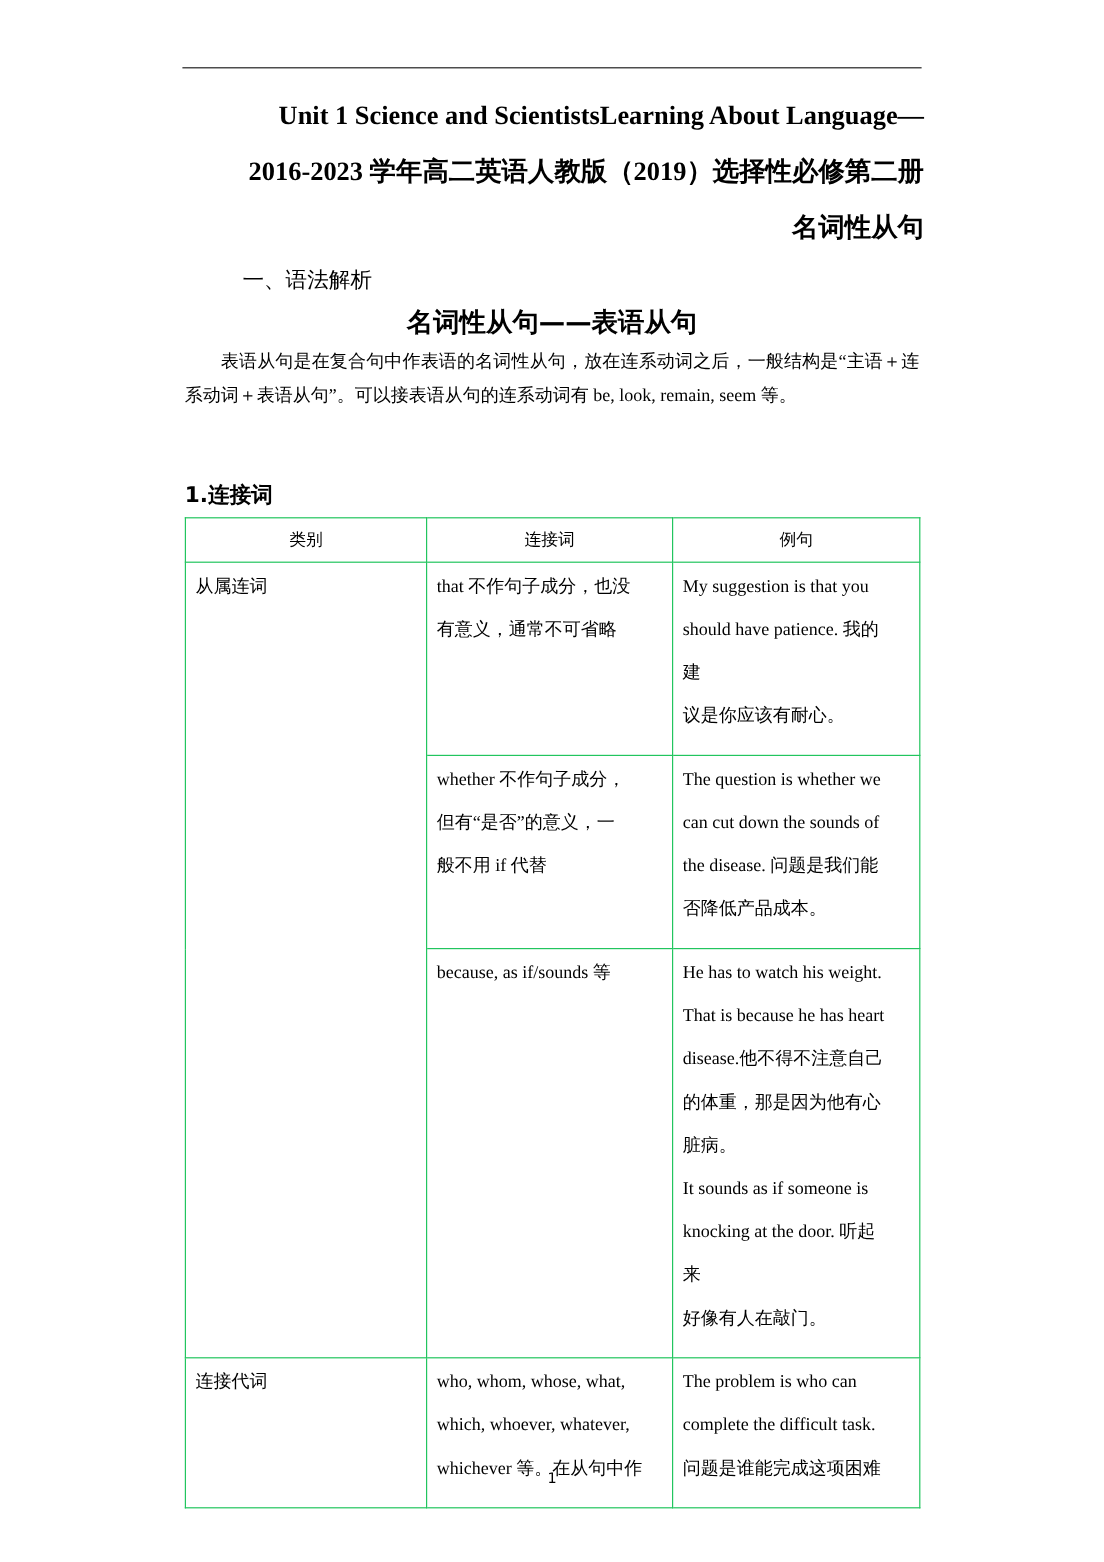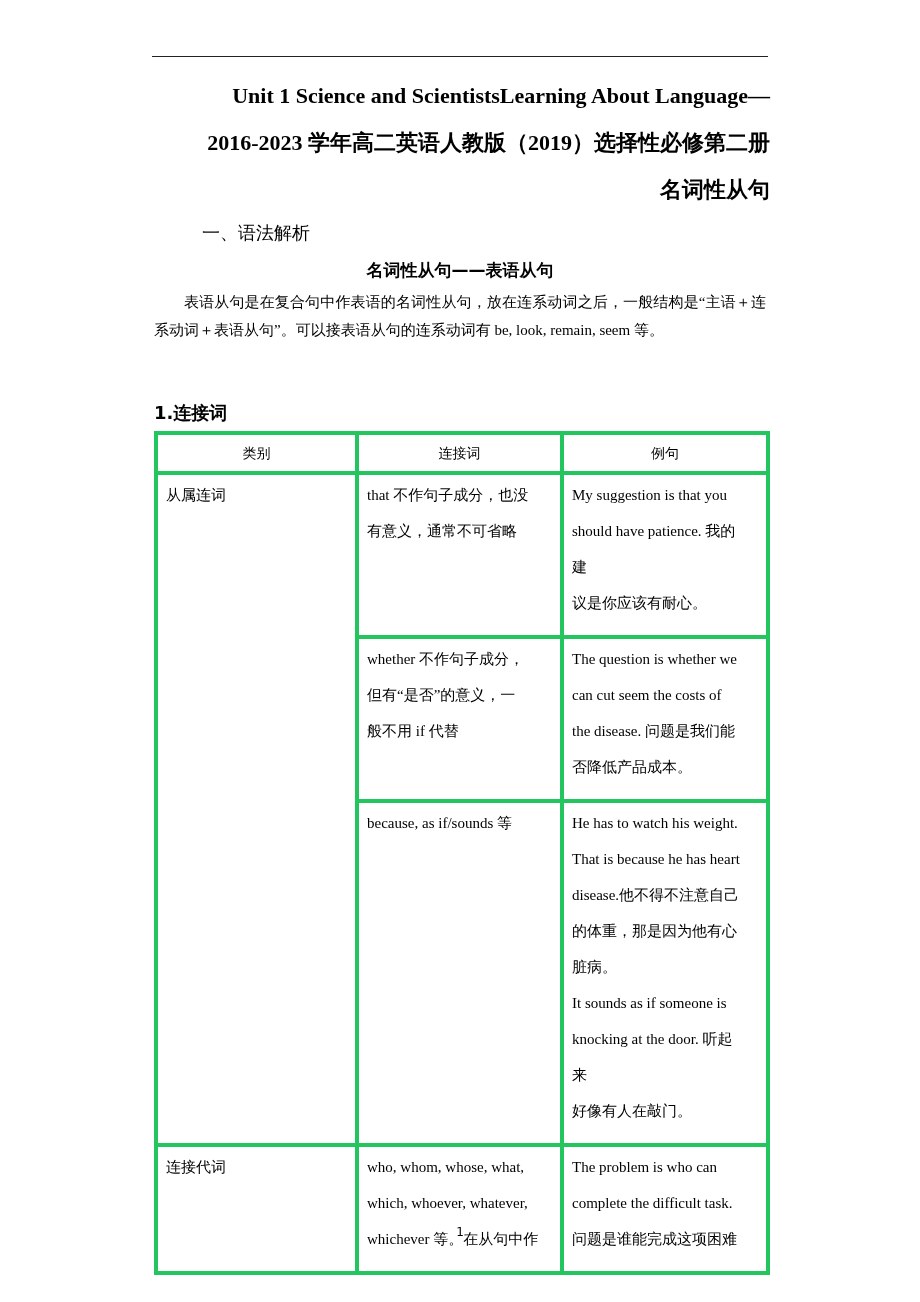--- a/index.html
+++ b/index.html
@@ -14,41 +14,41 @@
     .title {
       position: absolute; left: 150px; width: 620px; text-align: right;
       font-weight: bold; font-size: 22px; line-height: 47px;
     }
     .title .line { display: block; white-space: nowrap; }
     .section-heading {
       position: absolute; left: 154px; top: 222px; font-size: 18px; line-height: 22px; margin-left: 48px;
     }
     .subheading {
       position: absolute; left: 150px; width: 620px; top: 258px; text-align: center;
-      font-weight: bold; font-size: 17px; line-height: 24px;
+      font-weight: bold; font-size: 22px; line-height: 24px;
       font-family: "DejaVu Sans", "Liberation Sans", sans-serif;
     }
     .paragraph {
       position: absolute; left: 154px; width: 612px; top: 288px;
       font-size: 15px; line-height: 28px; text-indent: 30px; text-align: justify;
     }
     .numbered-heading {
       position: absolute; left: 154px; top: 400px; font-size: 18px; line-height: 26px;
       font-weight: bold; font-family: "DejaVu Sans", "Liberation Sans", sans-serif;
     }
     table.conj {
       position: absolute; left: 154px; top: 431px; width: 612px;
       border-collapse: collapse; table-layout: fixed;
       font-size: 15px;
     }
     table.conj col.c1 { width: 201px; }
     table.conj col.c2 { width: 205px; }
     table.conj col.c3 { width: 206px; }
     table.conj th, table.conj td {
-      border: 4px solid #22c55e; vertical-align: top; padding: 0 8px; line-height: 36px;
+      border: 1px solid #22c55e; vertical-align: top; padding: 0 8px; line-height: 36px;
     }
     table.conj th {
       height: 36px; text-align: center; font-weight: normal;
       font-family: "DejaVu Sans", "Liberation Sans", sans-serif; font-size: 14px;
     }
     table.conj td { padding-top: 2px; padding-bottom: 14px; }
     table.conj td .ln { display: block; white-space: nowrap; }
     .page-number {
       position: absolute; left: 0; width: 920px; top: 1225px; text-align: center;
       font-family: "DejaVu Sans", "Liberation Sans", sans-serif; font-size: 12px;
@@ -103,21 +103,21 @@
       </td>
     </tr>
     <tr>
       <td>
         <span class="ln">whether  不作句子成分，</span>
         <span class="ln">但有“是否”的意义，一</span>
         <span class="ln">般不用 if 代替</span>
       </td>
       <td>
         <span class="ln">The question is whether we</span>
-        <span class="ln">can cut seem the costs of</span>
+        <span class="ln">can cut down the sounds of</span>
         <span class="ln">the disease.  问题是我们能</span>
         <span class="ln">否降低产品成本。</span>
       </td>
     </tr>
     <tr>
       <td>
         <span class="ln">because, as if/sounds 等</span>
       </td>
       <td>
         <span class="ln">He has to watch his weight.</span>

